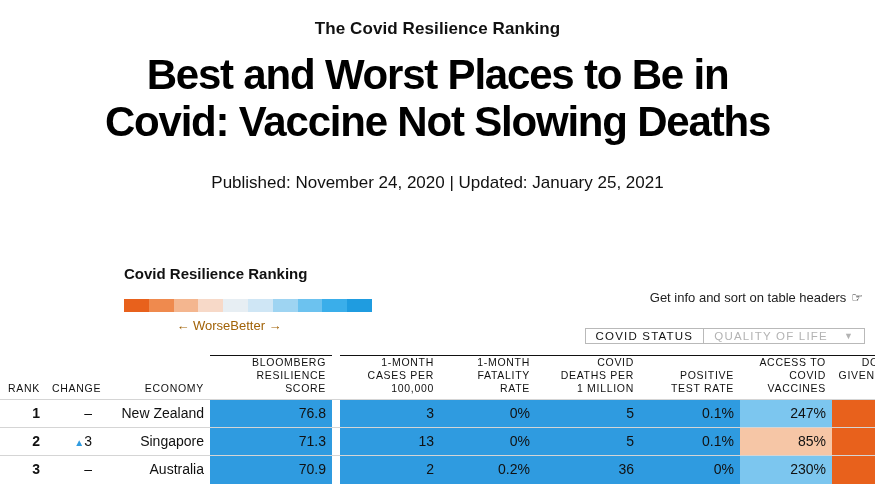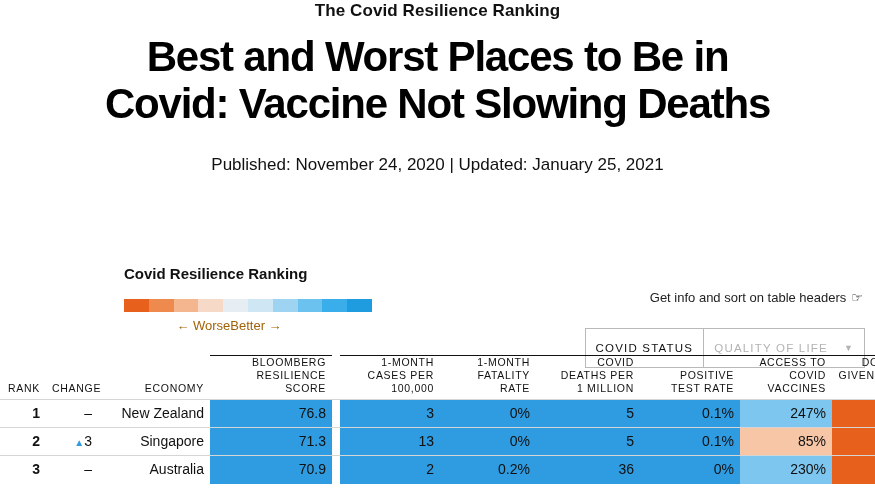--- a/index.html
+++ b/index.html
@@ -16,21 +16,21 @@
     background: #ffffff;
   }
 
   
   .kicker {
     text-align: center;
     font-size: 17px;
     font-weight: bold;
     color: #111111;
     letter-spacing: 0.1px;
-    padding-top: 1px;
+    padding-top: 19px;
   }
   .headline {
     text-align: center;
     font-weight: bold;
     color: #000000;
     font-size: 42px;
     line-height: 1.12;
     letter-spacing: -1.2px;
     margin-top: 12px;
     padding: 0 24px;
@@ -94,21 +94,21 @@
   }
 
   
   .tabs {
     position: absolute;
     right: 10px;
     top: 328px;
     display: flex;
     border: 1px solid #b9b9b9;
     background: #ffffff;
-    height: 40px;
+    height: 16px;
   }
   .tab {
     font-size: 11.5px;
     letter-spacing: 1.2px;
     padding: 0 10px;
     display: flex;
     align-items: center;
     color: #111111;
     border-right: 1px solid #b9b9b9;
     background: #ffffff;

